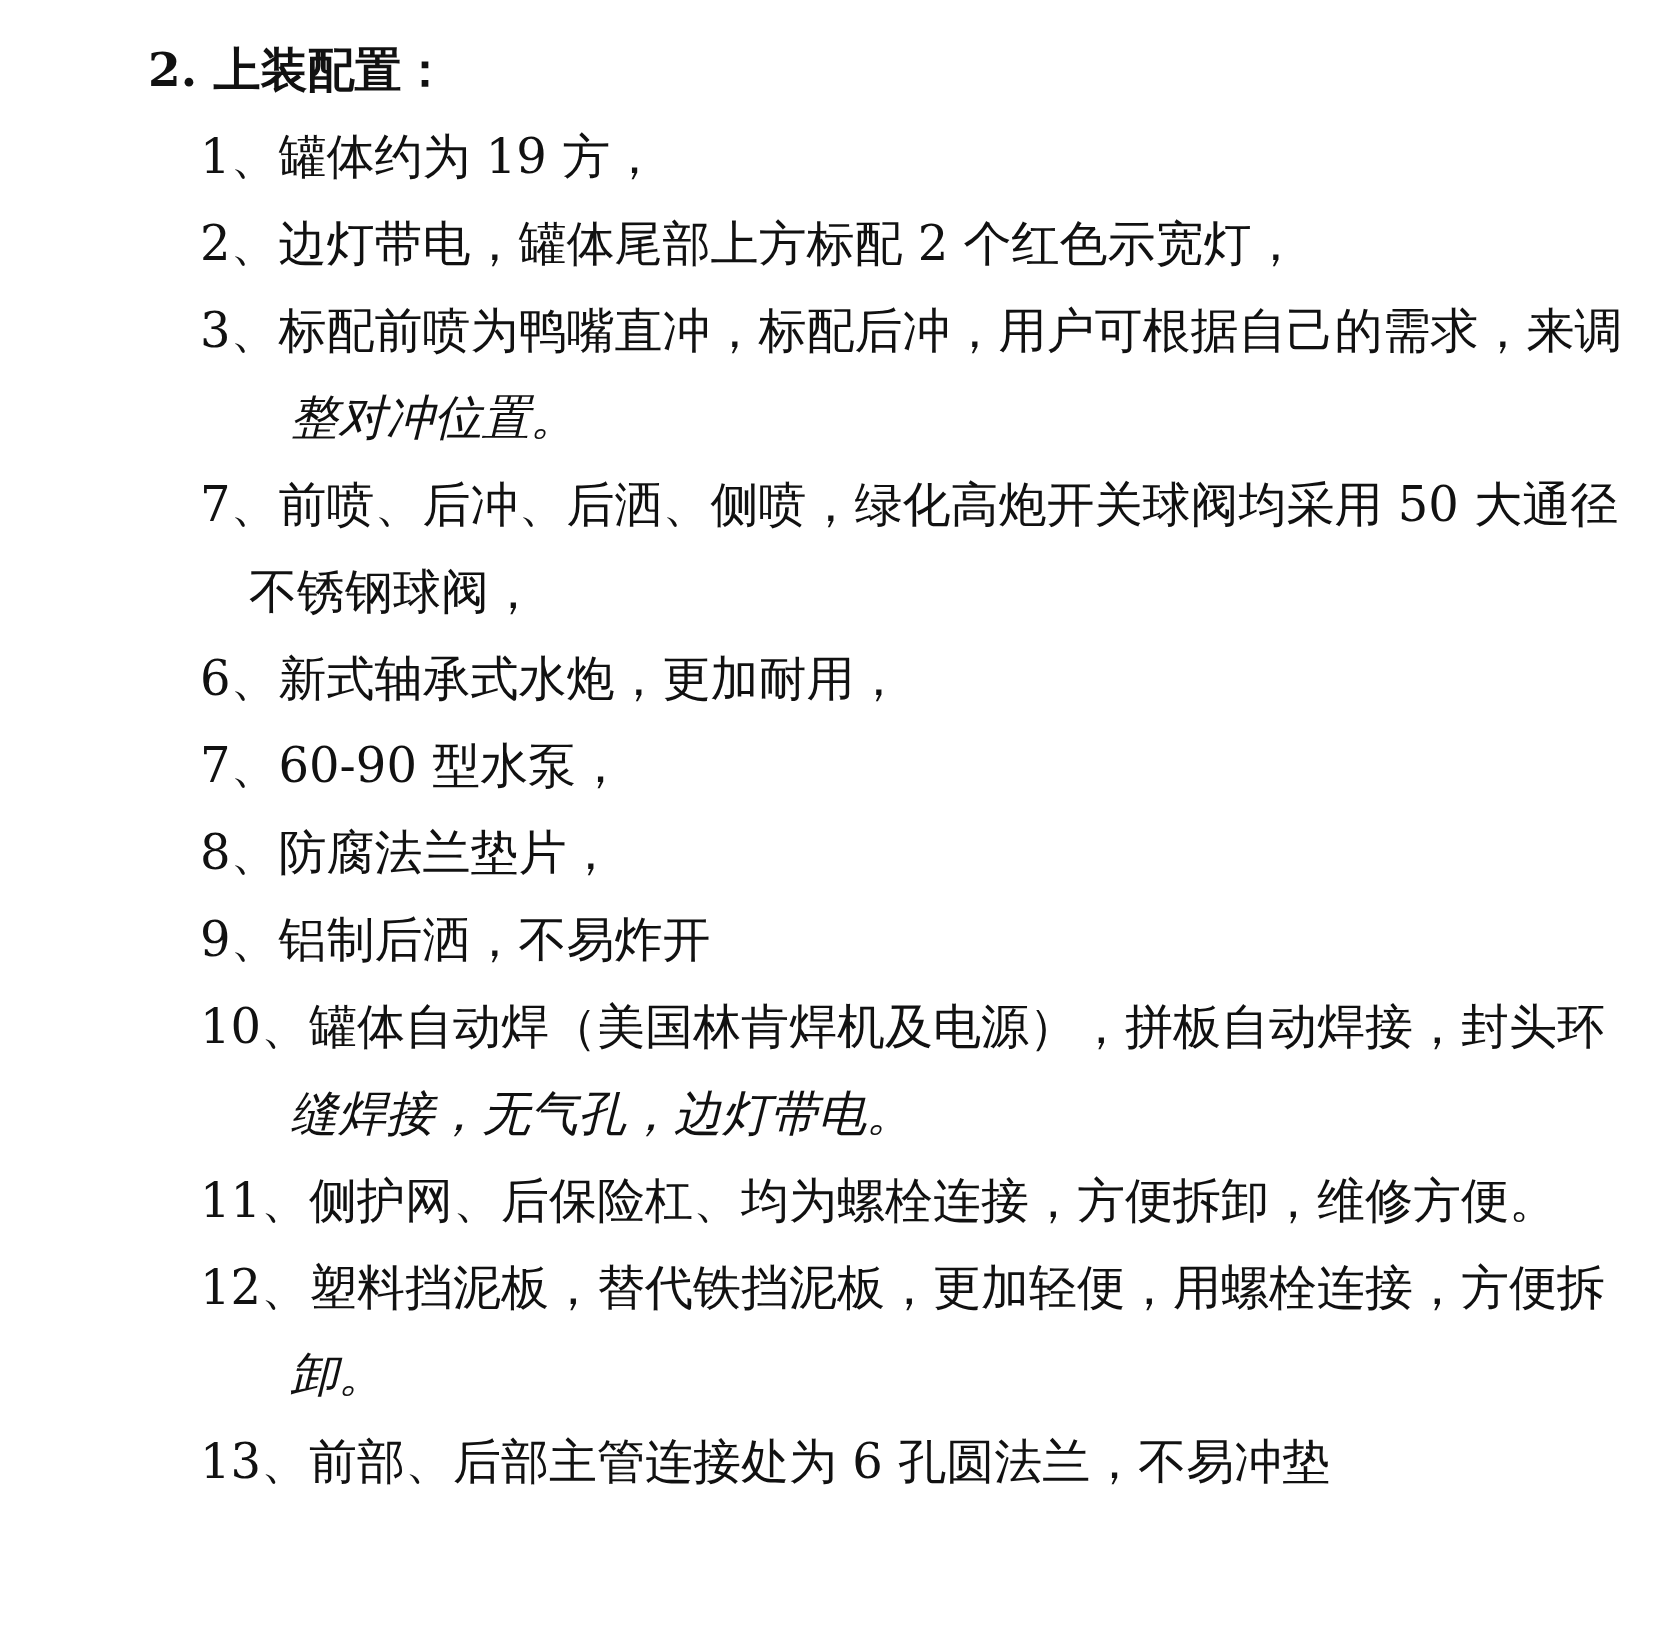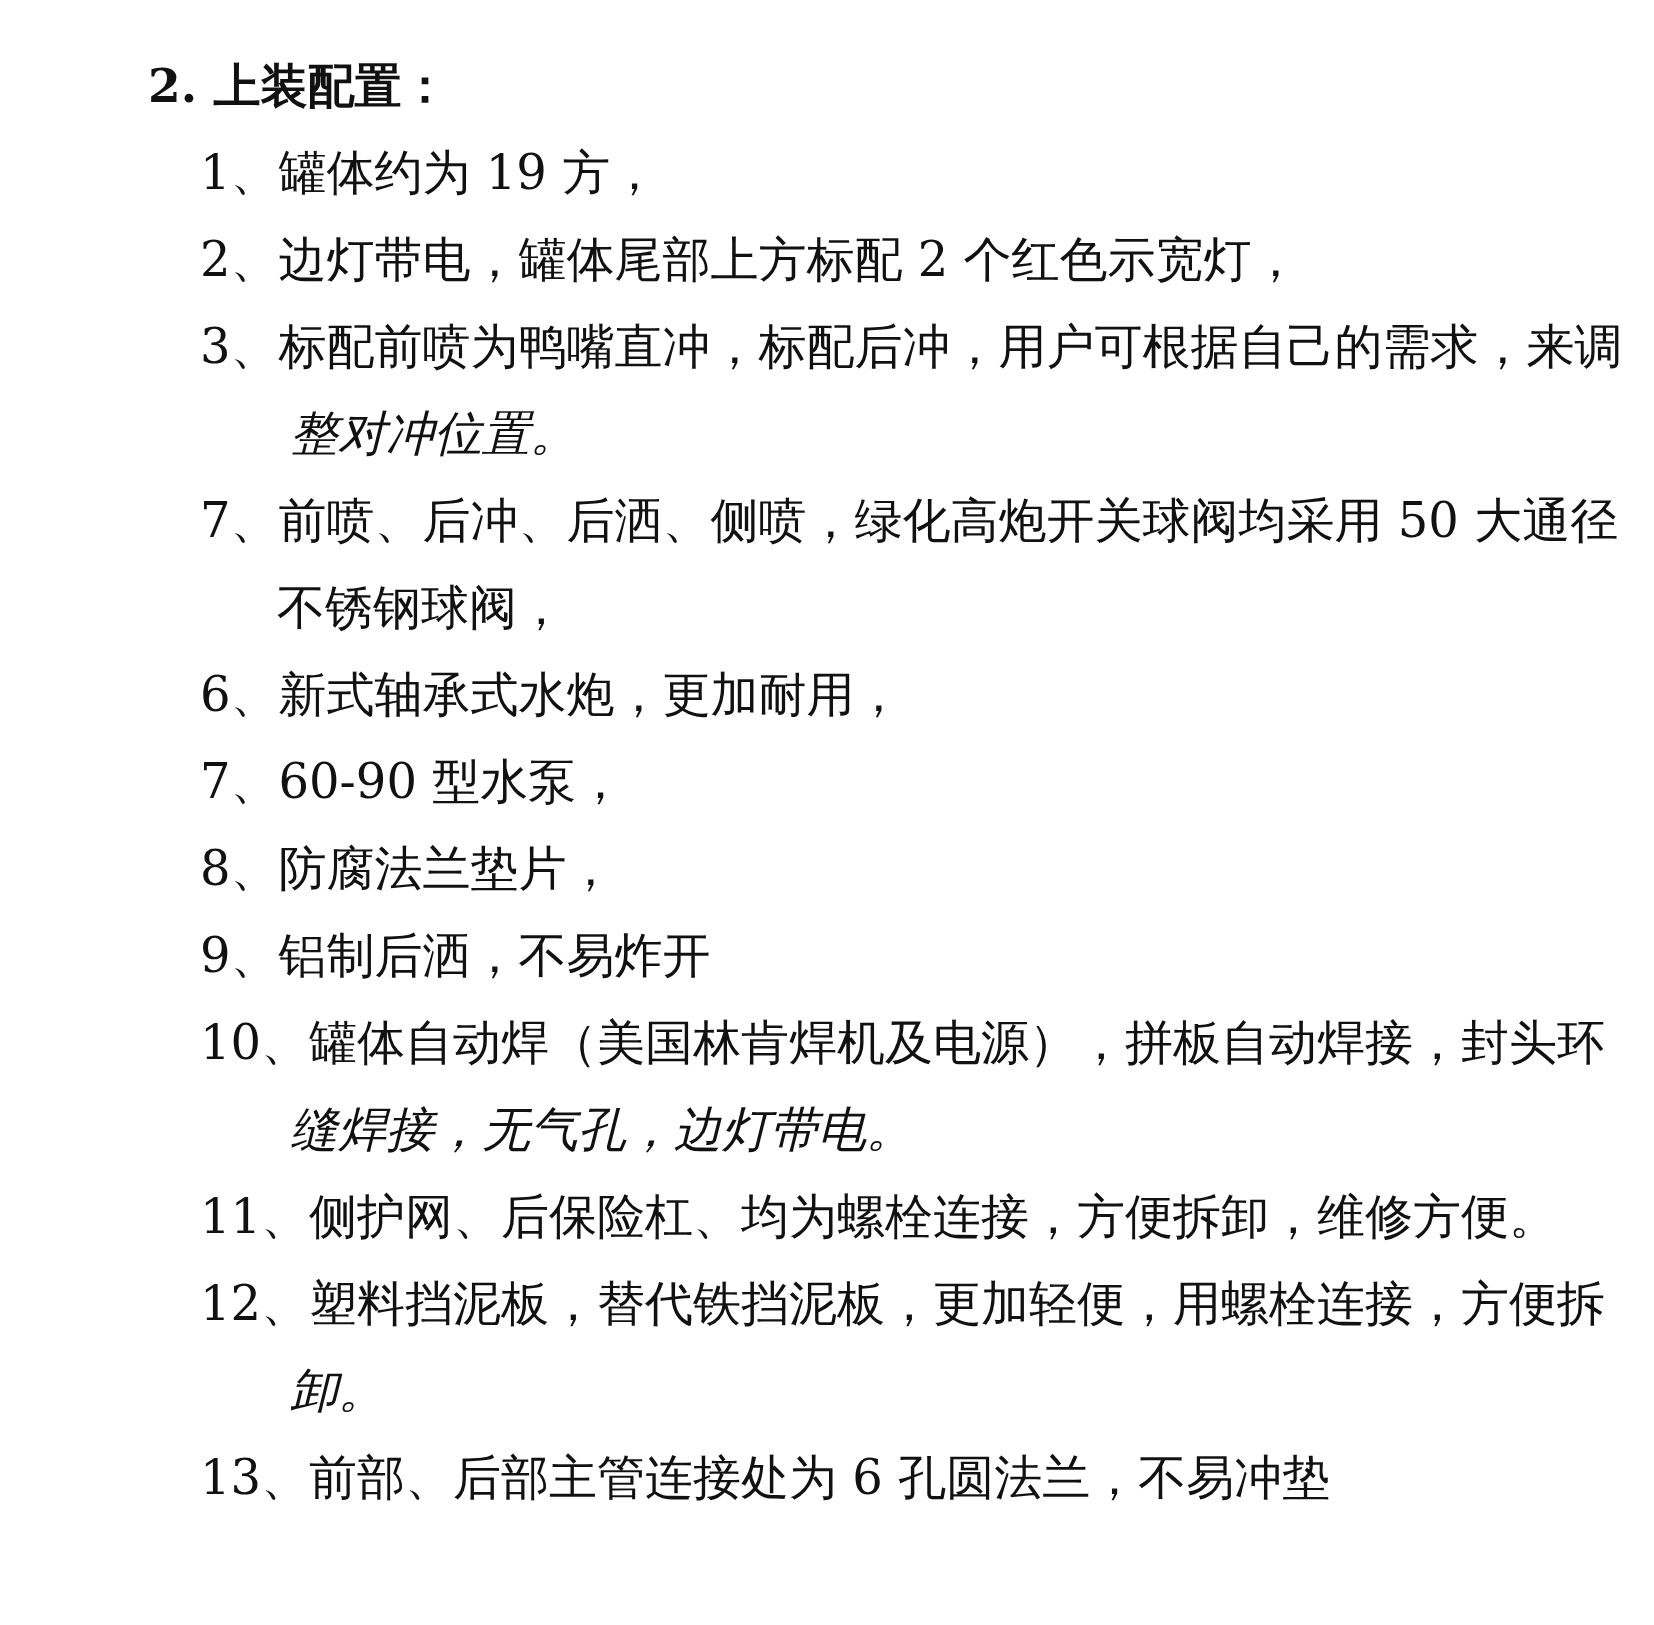--- a/index.html
+++ b/index.html
@@ -8,21 +8,21 @@
     background: #ffffff;
   }
   .page {
     position: relative;
     width: 1654px;
     height: 1625px;
     background: #ffffff;
     color: #111111;
     font-family: "DejaVu Serif", "Liberation Serif", serif;
     box-sizing: border-box;
-    padding-top: 42px;
+    padding-top: 26px;
     overflow: hidden;
   }
   .line {
     height: 87px;
     display: flex;
     align-items: center;
     white-space: pre;
     font-size: 48px;
     line-height: 87px;
     letter-spacing: 0;
@@ -34,21 +34,20 @@
   }
   .indent-item {
     padding-left: 200px;
   }
   .indent-wrap-a {
     padding-left: 290px;
     font-style: italic;
   }
   .indent-wrap-b {
     padding-left: 249px;
-    margin-left: 28px;
   }
 </style>
 </head>
 <body>
 
 <div class="page">
 
   <div class="line heading-line">2. 上装配置：</div>
 
   <div class="line indent-item">1、罐体约为 19 方，</div>

